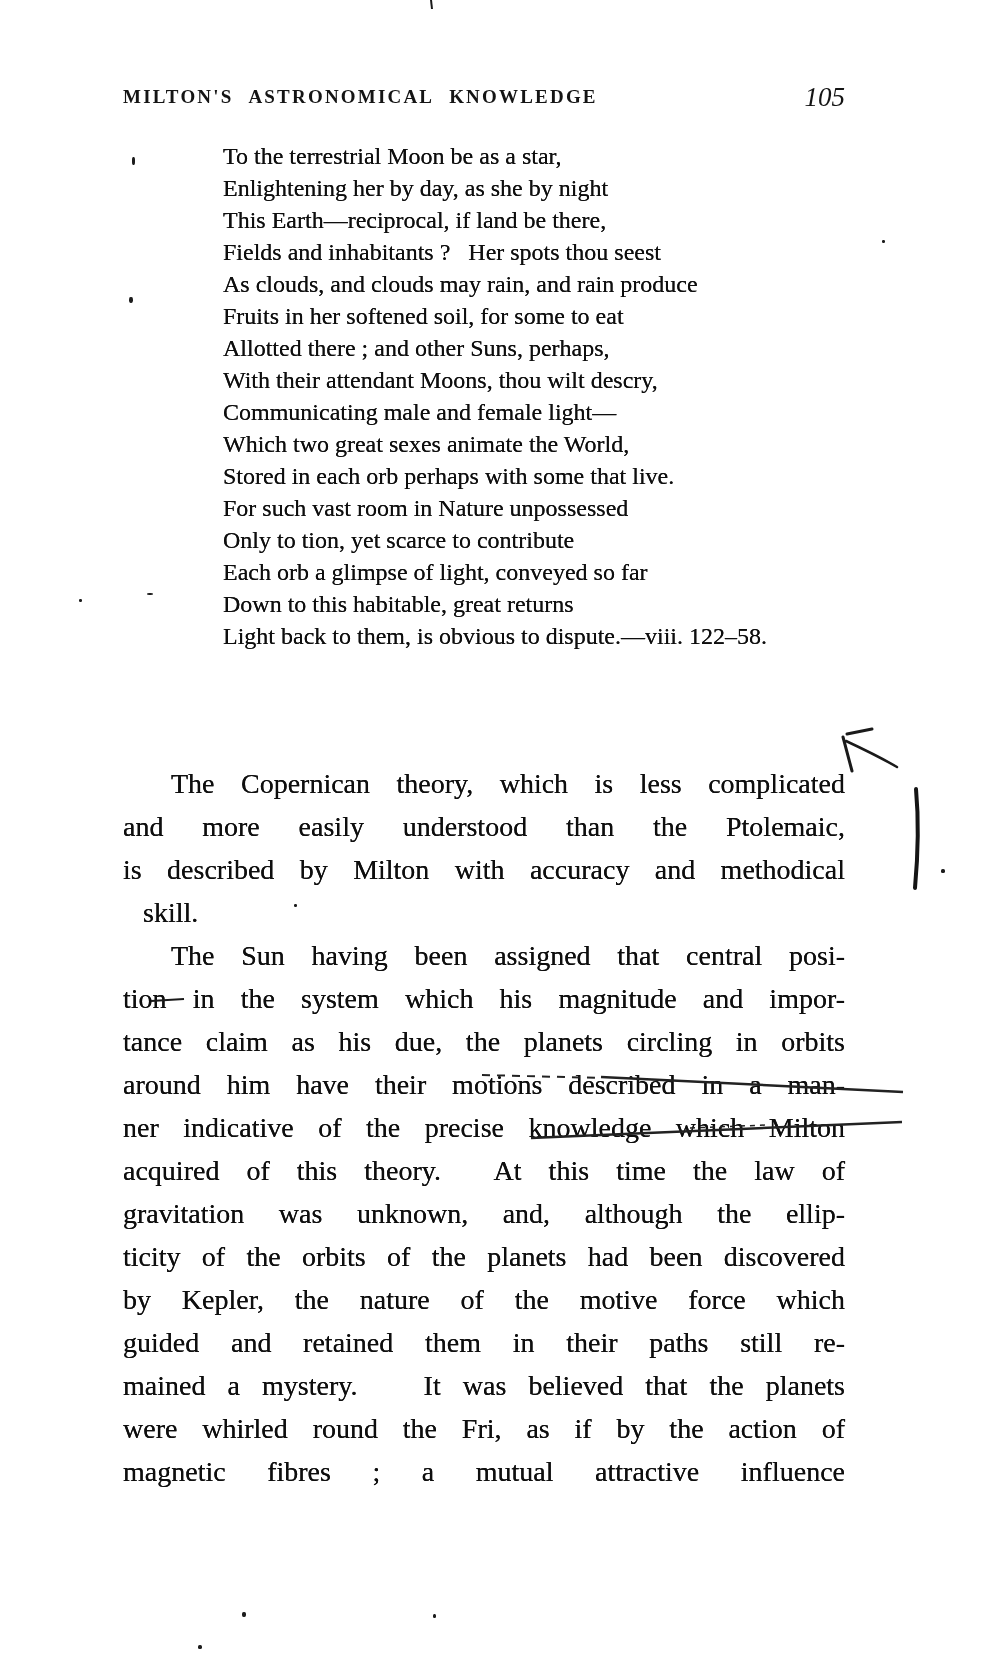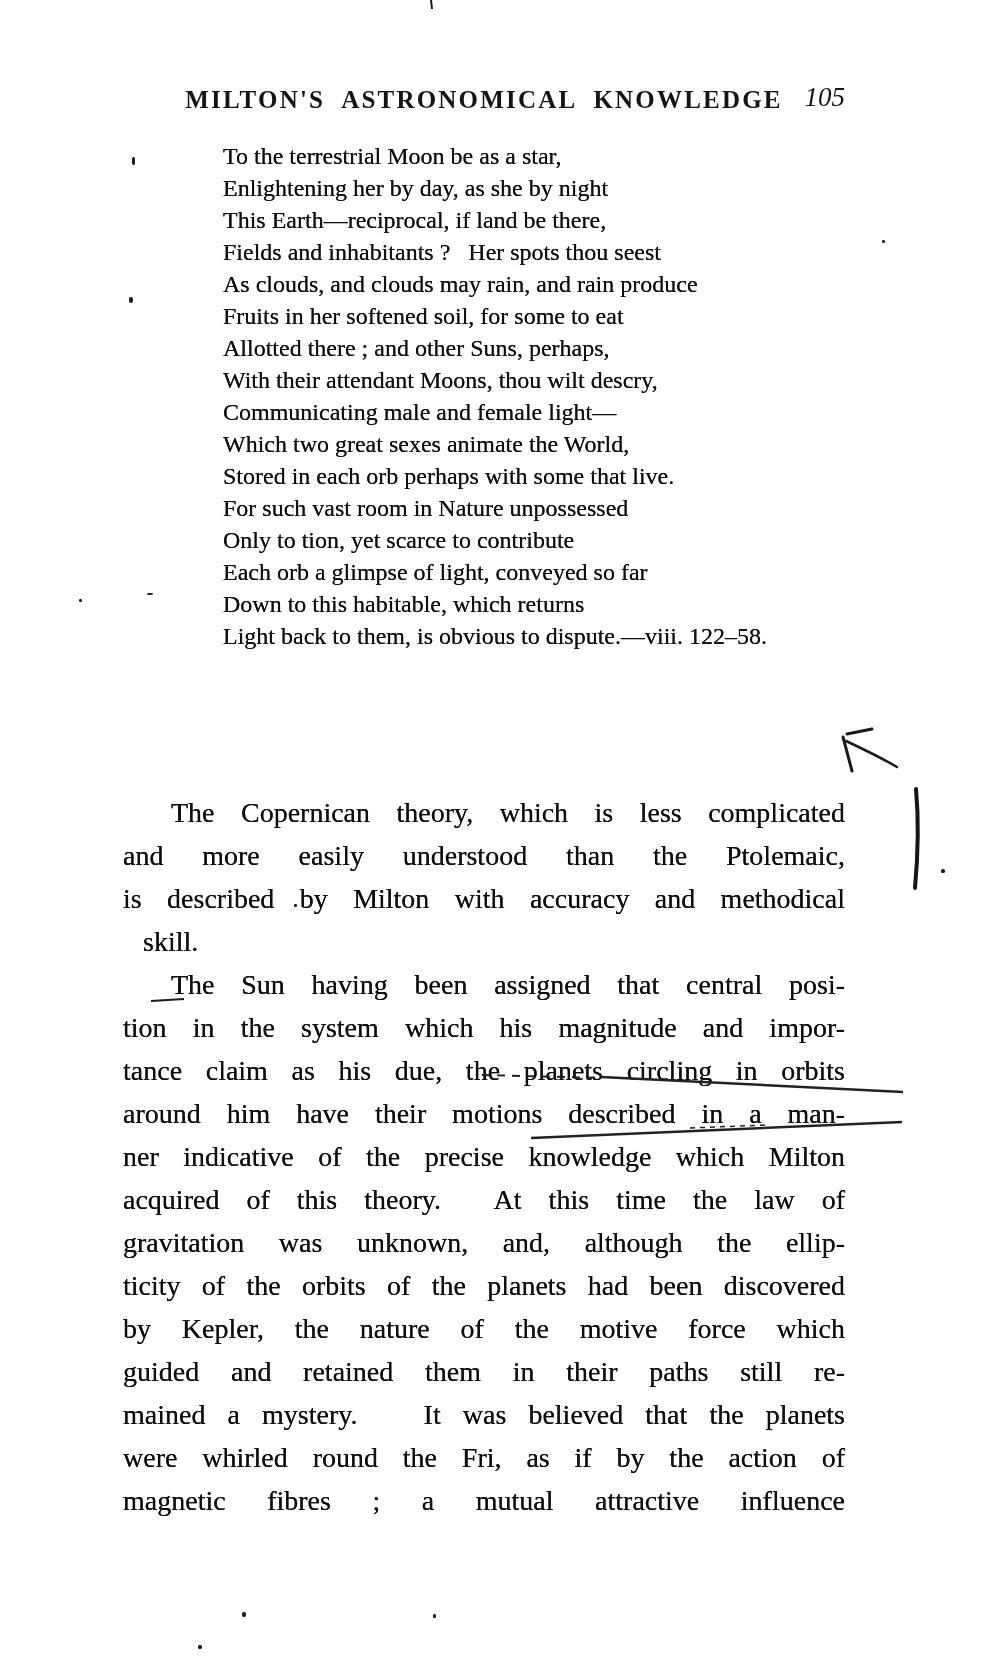--- a/index.html
+++ b/index.html
@@ -14,22 +14,21 @@
   }
   
   .header {
     position: absolute;
     left: 123px; top: 86px;
     width: 722px; height: 30px;
   }
   .running-title {
     position: absolute;
     left: 0; right: 0; top: 0;
-    text-align: center;
-    font-size: 25px;
+    font-size: 19px;
     letter-spacing: 2.2px;
     word-spacing: 9px;
     font-weight: bold;
     color: #141414;
   }
   .page-number {
     position: absolute;
     right: 0; top: -4px;
     font-size: 27px;
     color: #141414;
@@ -58,21 +57,21 @@
   .para-1 { top: 762px; }
   .para-2 { top: 934px; }
   .body-line {
     height: 43px;
     line-height: 43px;
     font-size: 28px;
     text-shadow: 0 0 0.6px rgba(0,0,0,0.9);
   }
   .jline { text-align: justify; text-align-last: justify; }
   .lastline { text-align: left; margin-left: 20px; }
-  .indent { padding-left: 48px; margin-top: 29px; }
+  .indent { padding-left: 48px; }
   
   .annotations-svg {
     position: absolute;
     left: 0; top: 0;
     width: 997px; height: 1660px;
     pointer-events: none;
   }
   
   .speck {
     position: absolute;
@@ -98,21 +97,21 @@
     <div class="poem-line">As clouds, and clouds may rain, and rain produce</div>
     <div class="poem-line">Fruits in her softened soil, for some to eat</div>
     <div class="poem-line">Allotted there ; and other Suns, perhaps,</div>
     <div class="poem-line">With their attendant Moons, thou wilt descry,</div>
     <div class="poem-line">Communicating male and female light—</div>
     <div class="poem-line">Which two great sexes animate the World,</div>
     <div class="poem-line">Stored in each orb perhaps with some that live.</div>
     <div class="poem-line">For such vast room in Nature unpossessed</div>
     <div class="poem-line">Only to tion, yet scarce to contribute</div>
     <div class="poem-line">Each orb a glimpse of light, conveyed so far</div>
-    <div class="poem-line">Down to this habitable, which returns</div>
+    <div class="poem-line">Down to this habitable, great returns</div>
     <div class="poem-line">Light back to them, is obvious to dispute.—viii. 122–58.</div>
   </div>
 
   <div class="para para-1">
     <div class="body-line jline indent">The Copernican theory, which is less complicated</div>
     <div class="body-line jline">and more easily understood than the Ptolemaic,</div>
     <div class="body-line jline">is described by Milton with accuracy and methodical</div>
     <div class="body-line lastline">skill.</div>
   </div>
 

